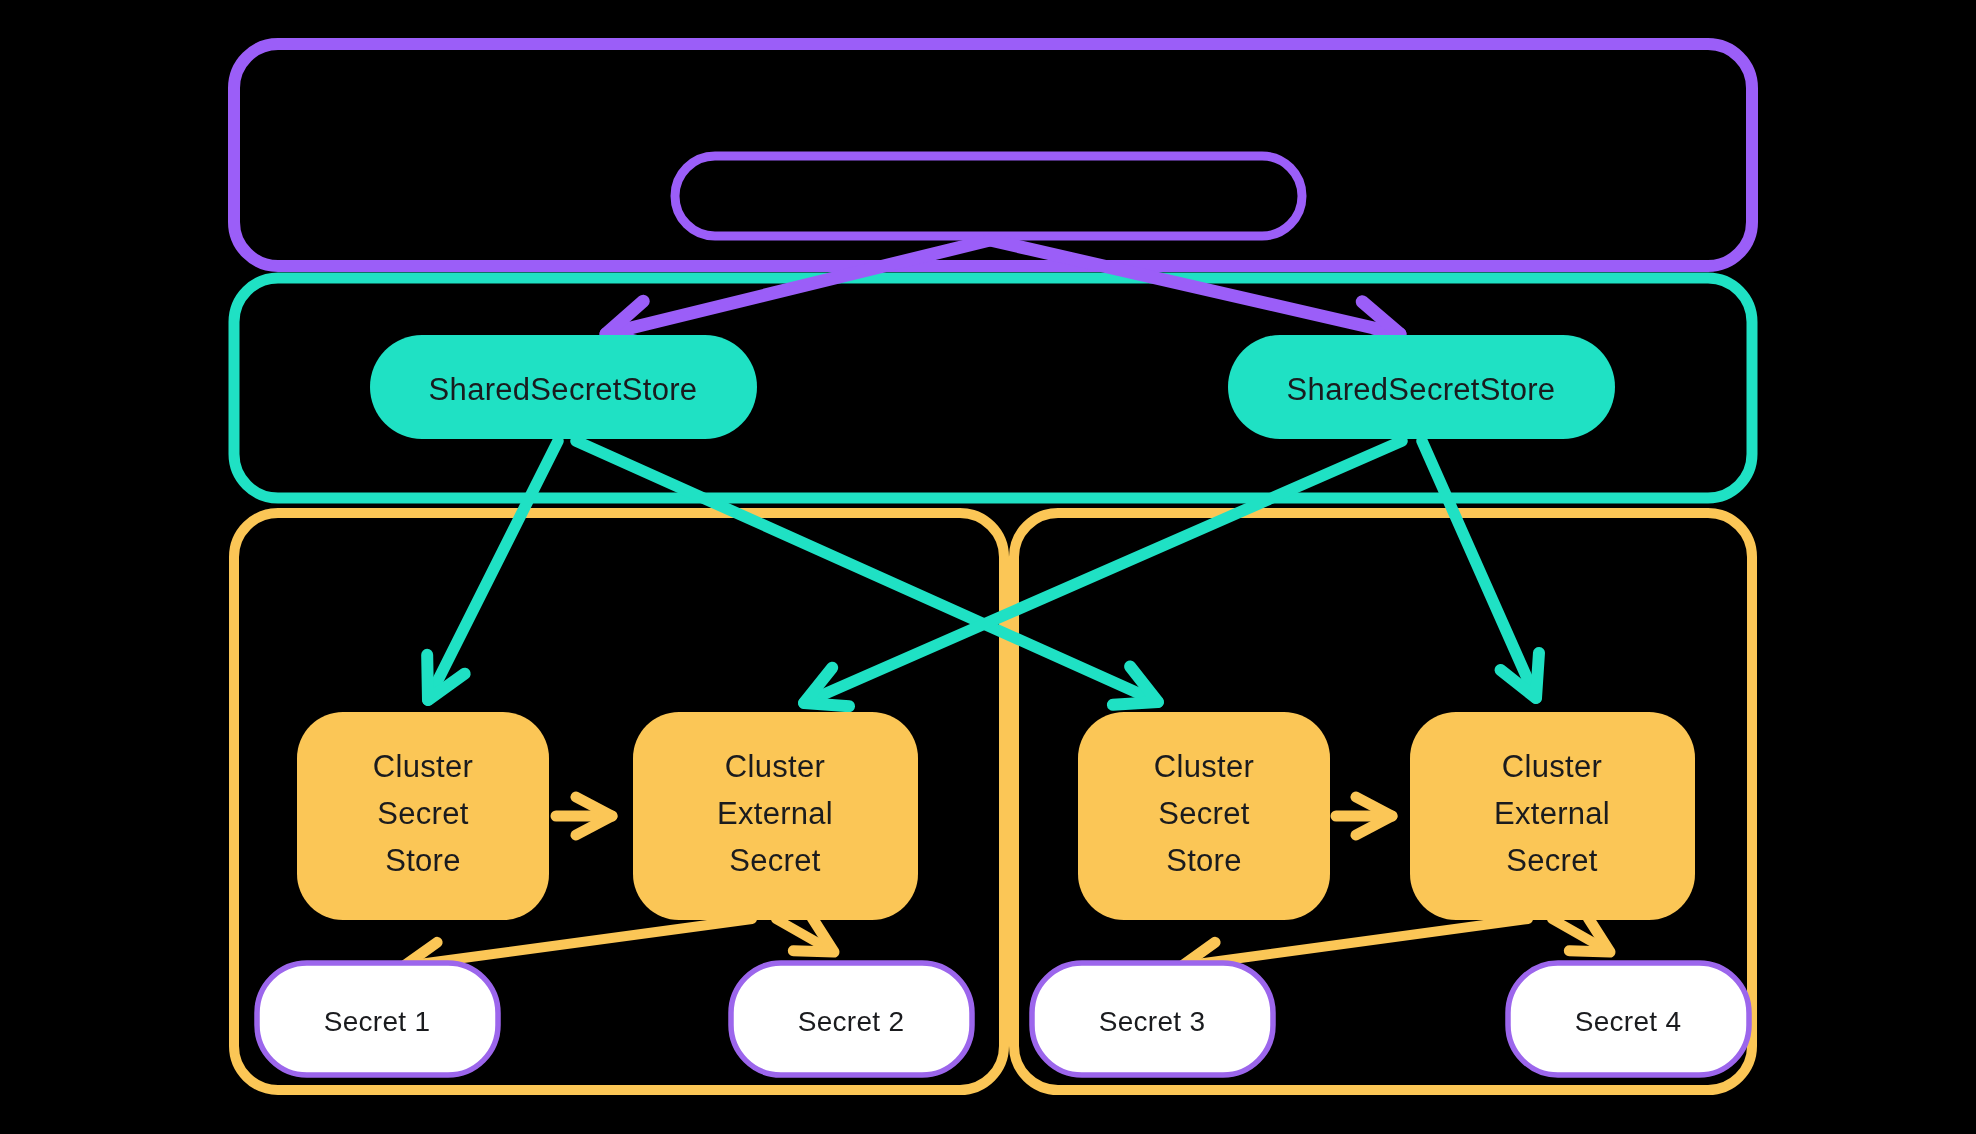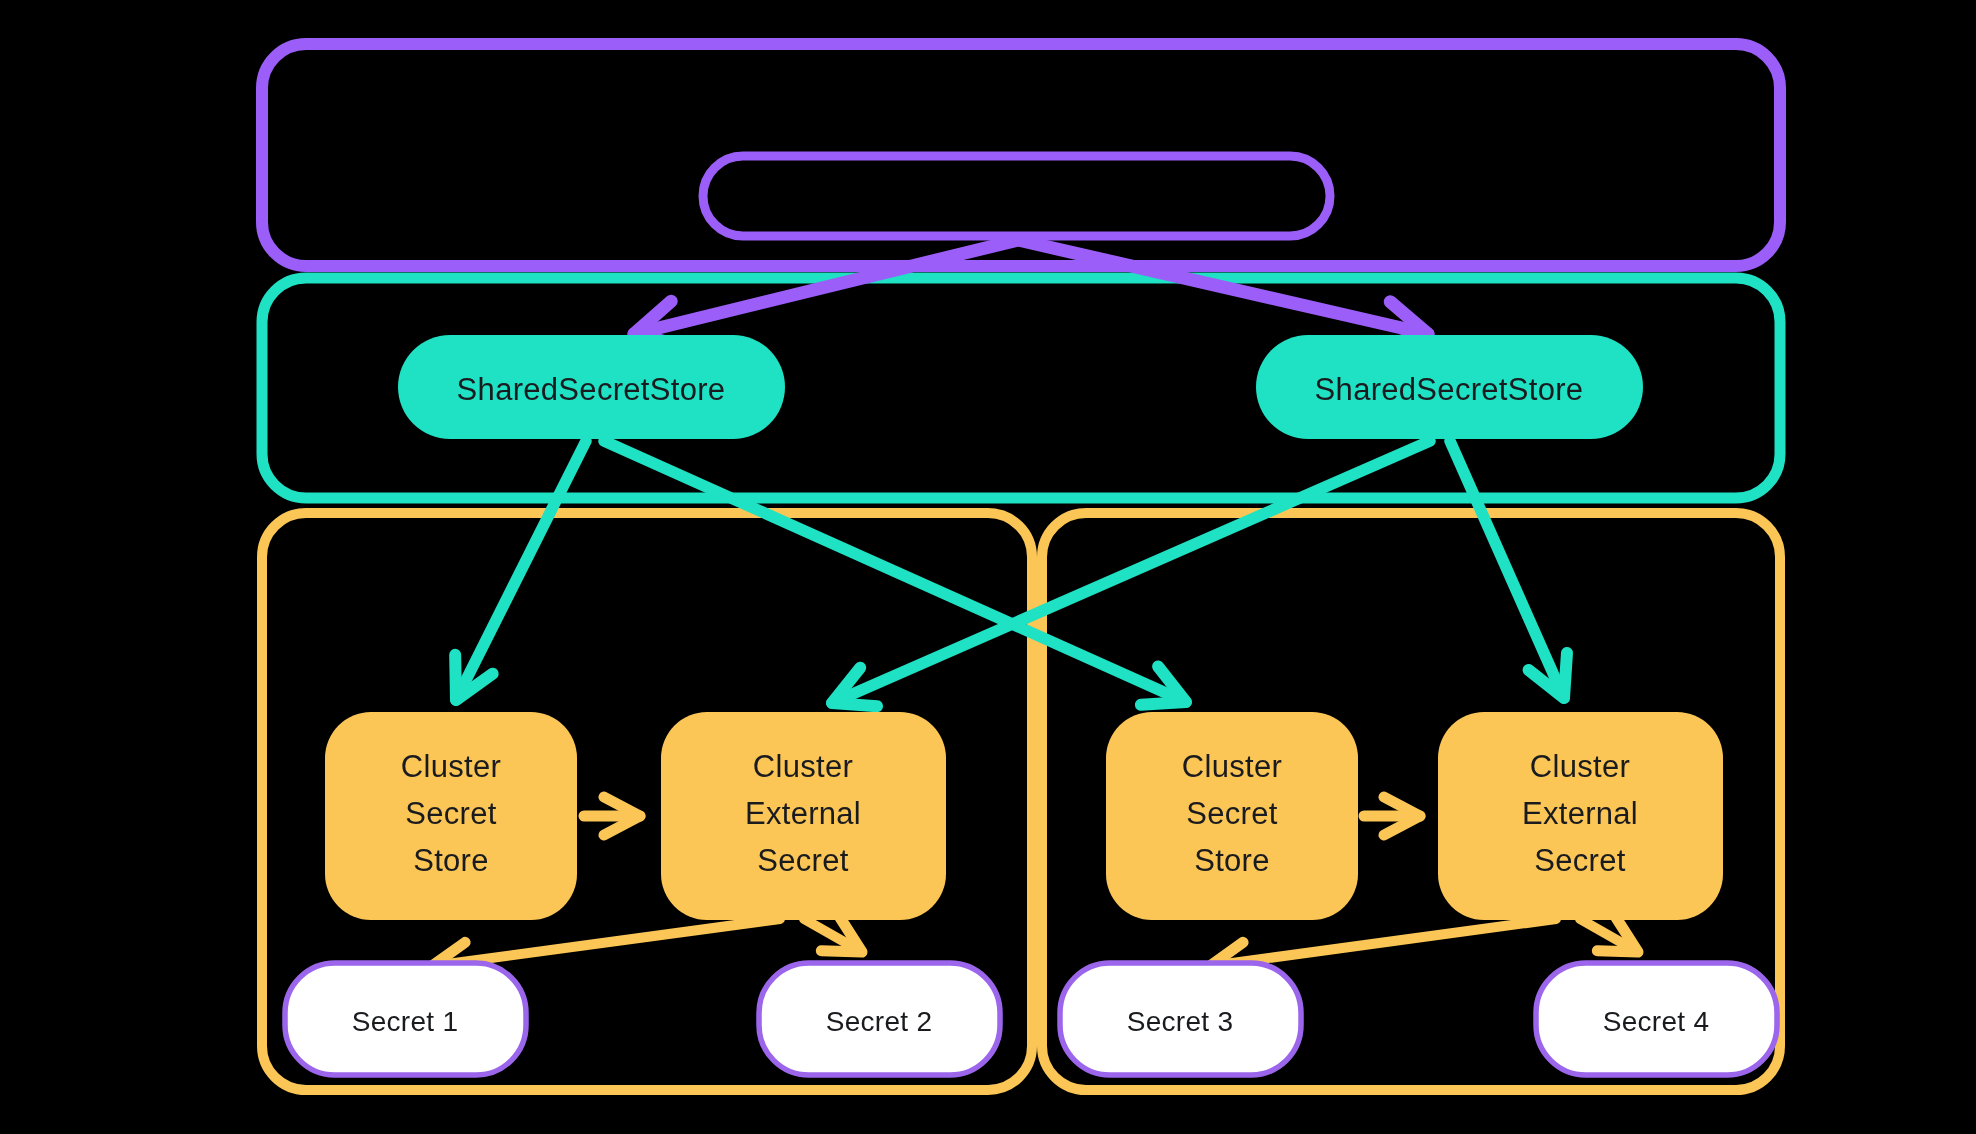--- a/index.html
+++ b/index.html
@@ -10,21 +10,20 @@
     --text-dark:#1A1B1E;
     --white:#FFFFFF;
     --background:#000000;
   }
   html,body{margin:0;padding:0;background:var(--background);}
   .stage{
     position:relative;
     width:1947px;height:1134px;
     background:var(--background);
     overflow:hidden;
-    margin-left:28px;
   }
   svg{display:block;}
   .no-fill{fill:none;}
   .stroke-purple{stroke:var(--purple);}
   .stroke-teal{stroke:var(--teal);}
   .stroke-yellow{stroke:var(--yellow);}
   .stroke-secret{stroke:var(--secret-border);}
   .fill-teal{fill:var(--teal);}
   .fill-yellow{fill:var(--yellow);}
   .fill-white{fill:var(--white);}

